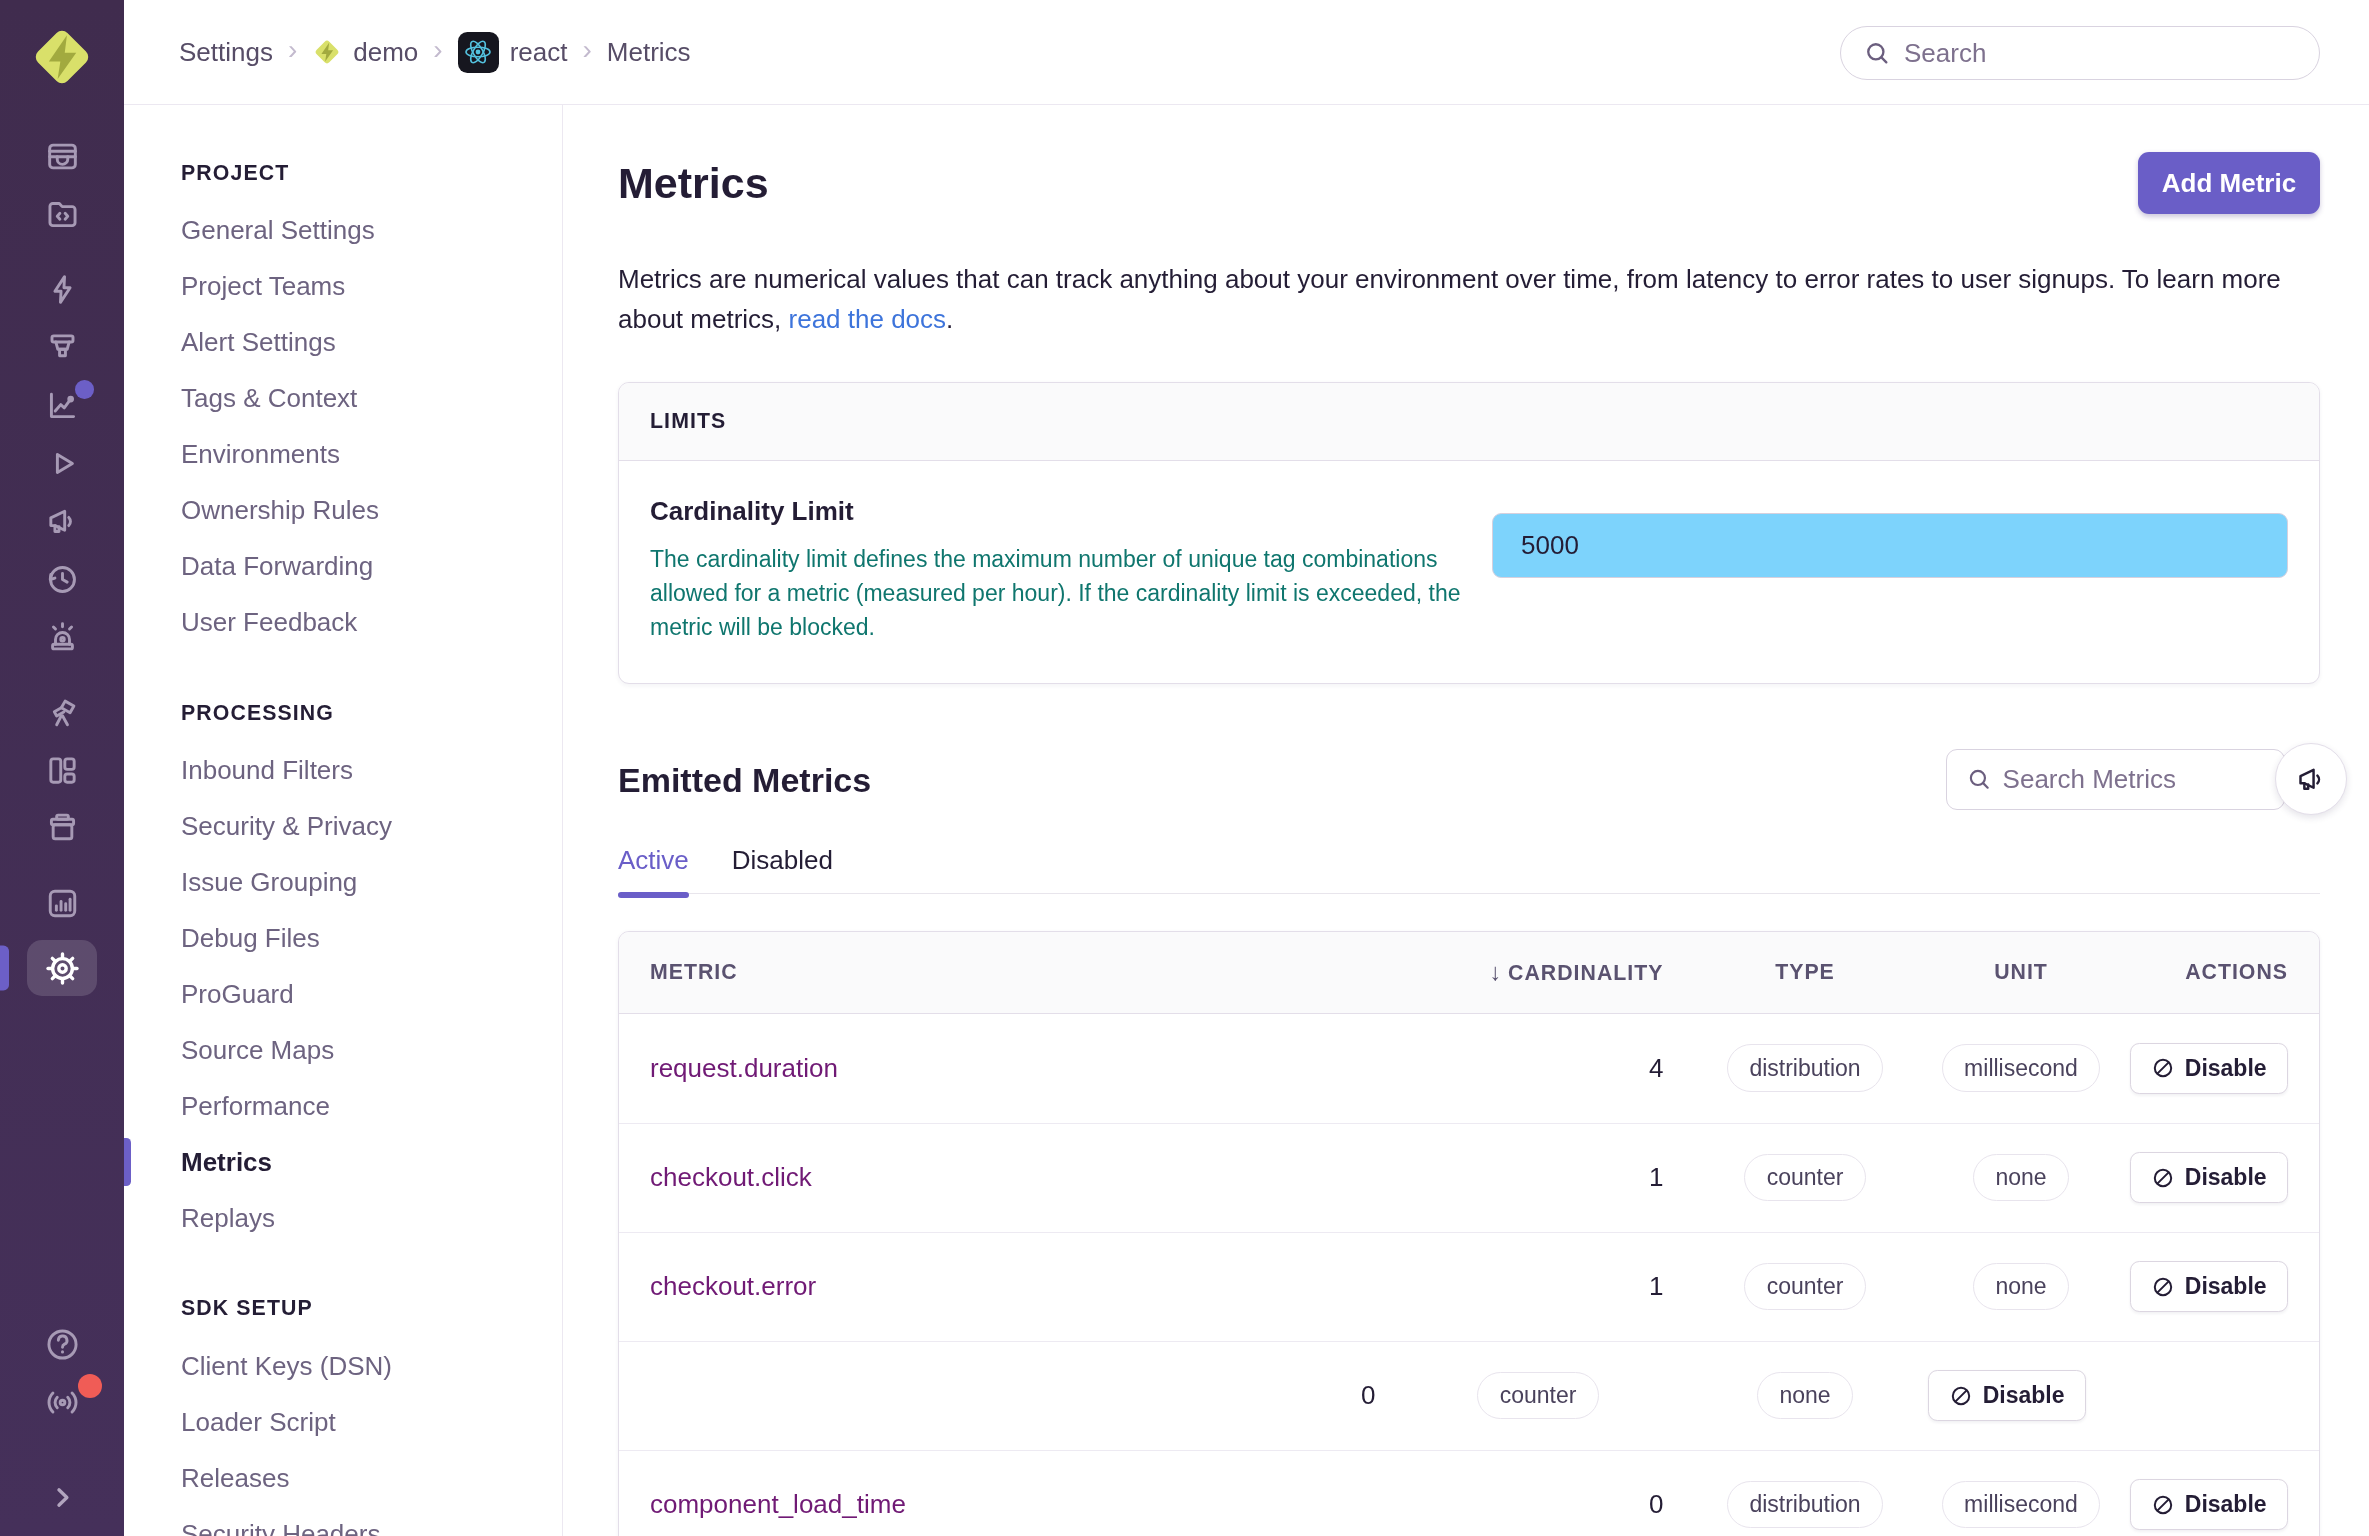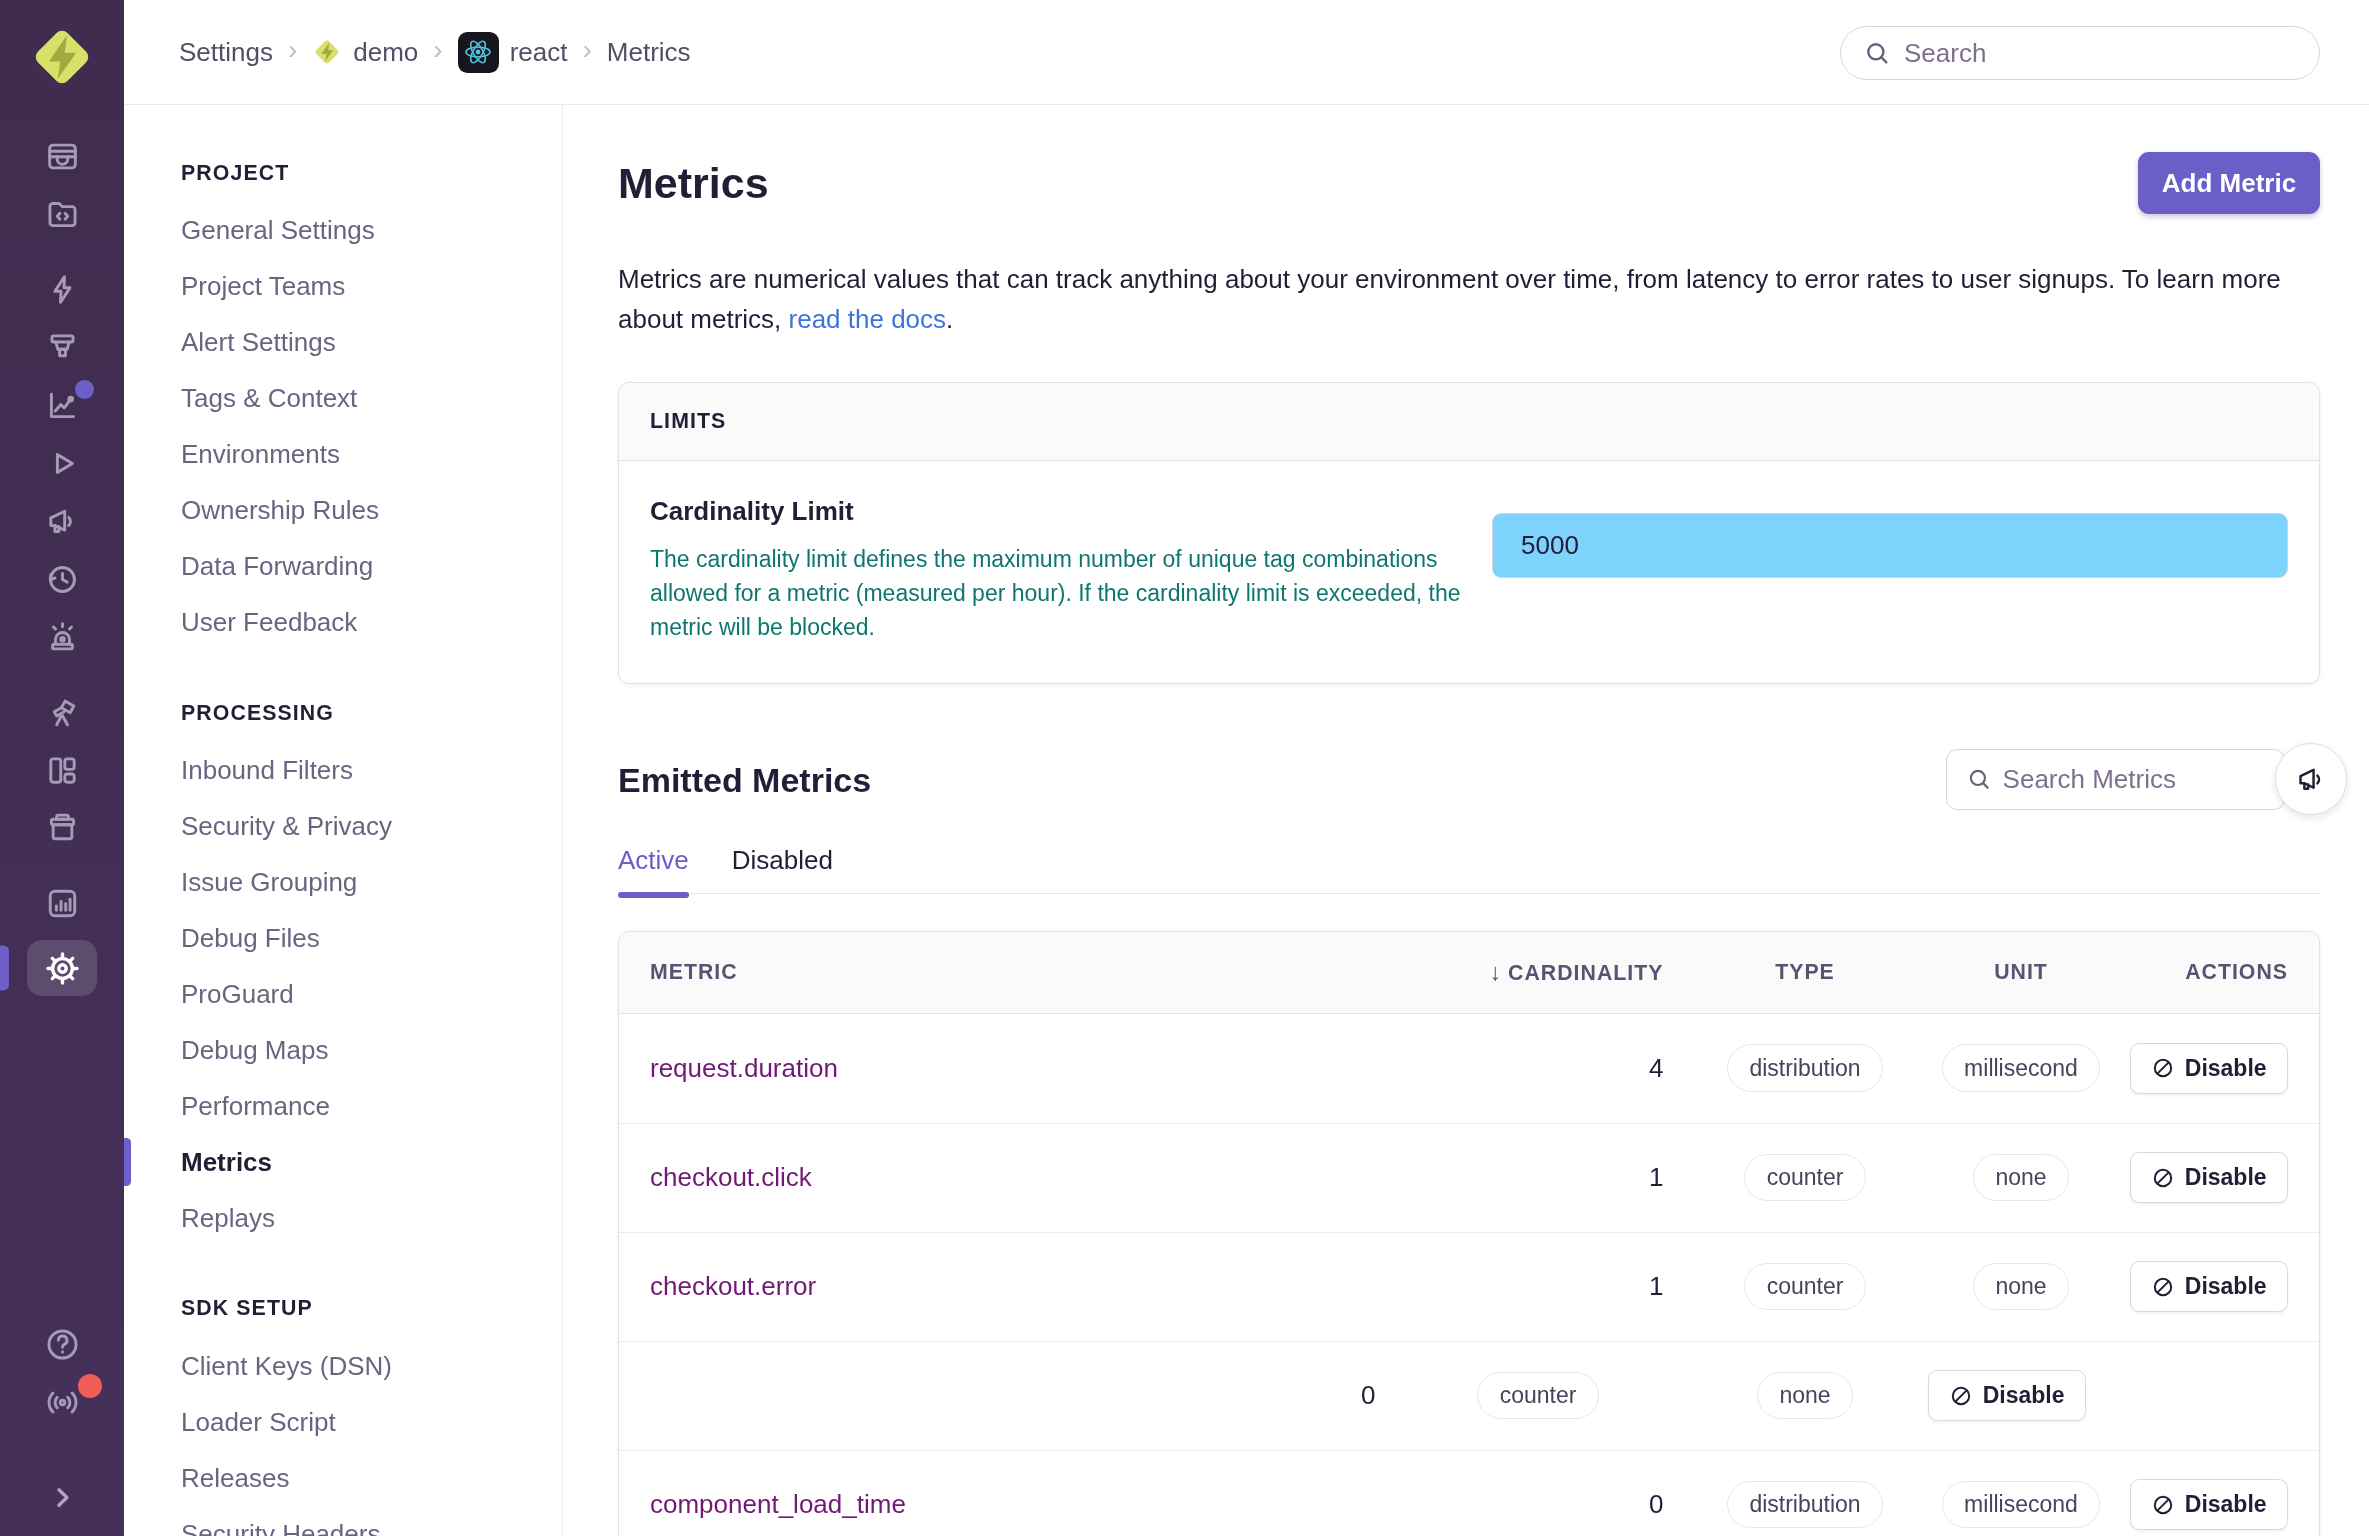--- a/index.html
+++ b/index.html
@@ -378,21 +378,21 @@
     <div class="nav-item">Data Forwarding</div>
     <div class="nav-item">User Feedback</div>
   </div>
   <div class="nav-section">
     <div class="nav-heading">PROCESSING</div>
     <div class="nav-item">Inbound Filters</div>
     <div class="nav-item">Security &amp; Privacy</div>
     <div class="nav-item">Issue Grouping</div>
     <div class="nav-item">Debug Files</div>
     <div class="nav-item">ProGuard</div>
-    <div class="nav-item">Debug Maps</div>
+    <div class="nav-item">Source Maps</div>
     <div class="nav-item">Performance</div>
     <div class="nav-item active">
       <span class="active-bar"></span>
       <span>Metrics</span>
     </div>
     <div class="nav-item">Replays</div>
   </div>
   <div class="nav-section">
     <div class="nav-heading">SDK SETUP</div>
     <div class="nav-item">Client Keys (DSN)</div>

